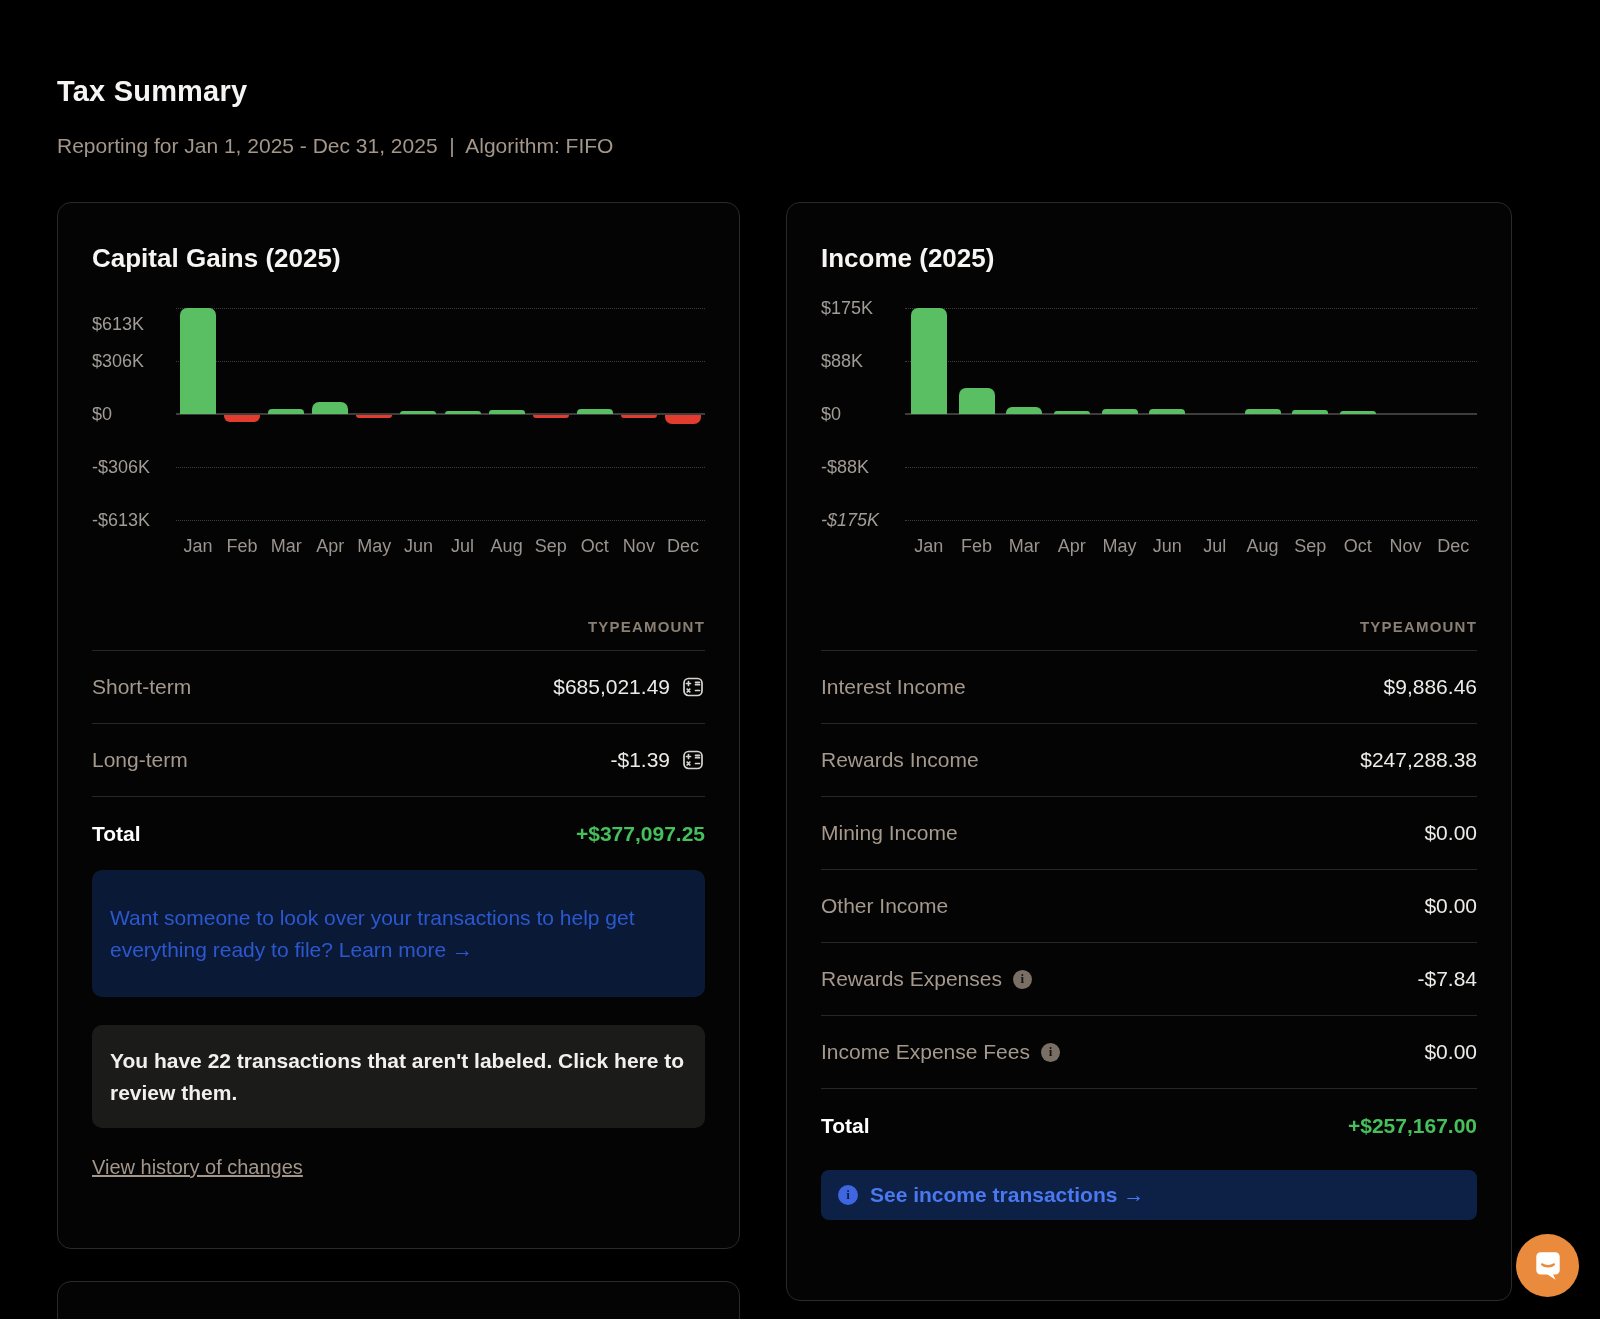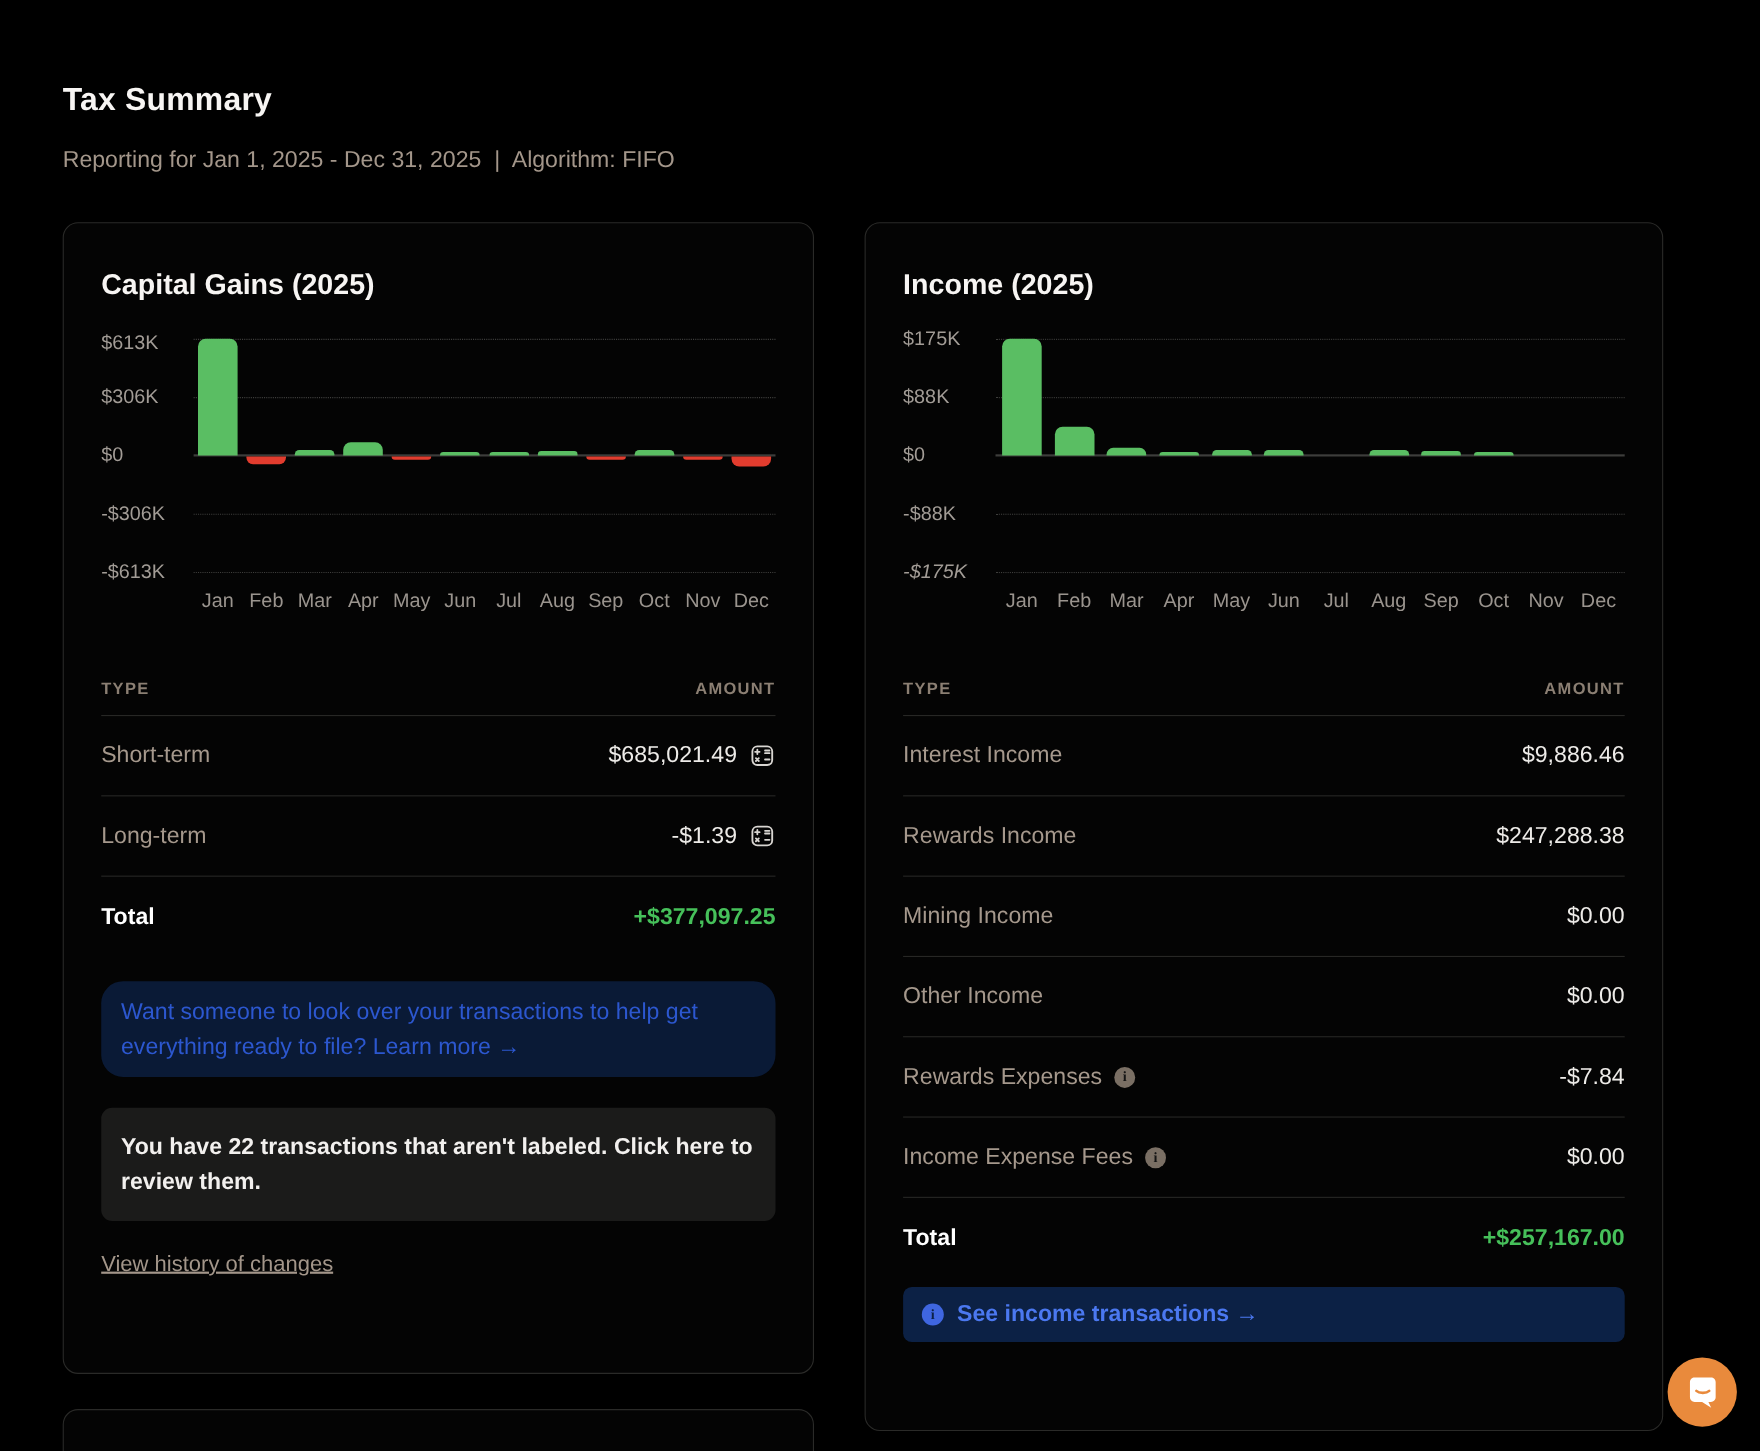--- a/index.html
+++ b/index.html
@@ -38,21 +38,21 @@
   .zeroline { position:absolute; left:0; right:0; height:2px; background:#3d3d3b; }
   .bar { position:absolute; width:36px; transform:translateX(-50%); }
   .xlabel {
     position:absolute; top:228px; transform:translateX(-50%);
     font-size:18px; color:#9a948e;
   }
 
   
   .table { margin-top:56px; }
   .thead {
-    display:flex; justify-content:space-between; align-items:center;
+    display:flex; justify-content:flex-end; align-items:center;
     padding-bottom:15px; border-bottom:1px solid #272725;
     font-size:15px; font-weight:bold; letter-spacing:1.2px; color:#8b7f73;
   }
   .trow {
     display:flex; justify-content:space-between; align-items:center;
     height:73px; border-bottom:1px solid #272725;
   }
   .trow.total { border-bottom:none;gap:11px; }
   .tlabel { font-size:21px; color:#a5988c; display:flex; align-items:center; gap:11px; }
   .tvalue { font-size:21px; color:#edebe8; display:flex; align-items:center; gap:11px; }
@@ -64,22 +64,22 @@
   .info-dot {
     width:19px; height:19px; border-radius:50%; background:#7a6f64;
     color:#141414; font-size:13px; font-weight:bold; font-style:normal;
     display:inline-flex; align-items:center; justify-content:center;
     font-family:"Liberation Serif", serif; cursor:pointer;
   }
   .info-dot.blue { background:#3f66e0; color:#0c2145; width:20px; height:20px; }
 
   
   .banner {
-    margin-top:22px; background:#0a1a36; border-radius:20px;
-    padding:12px 18px; font-size:21px; line-height:1.5; color:#2c57cf; cursor:pointer;
+    background:#0a1a36; border-radius:10px;
+    padding:32px 18px; font-size:21px; line-height:1.5; color:#2c57cf; cursor:pointer;
   }
   .banner a { color:#2c57cf; text-decoration:none; }
   .notice {
     margin-top:28px; background:#1b1b1a; border-radius:10px;
     padding:20px 18px; font-size:21px; line-height:1.5;
     color:#f2f0ee; font-weight:bold; cursor:pointer;
   }
   .history {
     display:inline-block; margin-top:28px; font-size:20px;
     color:#a3968a; text-decoration:underline; cursor:pointer;
@@ -109,21 +109,21 @@
 
   <div class="cards">
 
     <div class="col-left">
 
       <div class="card cg">
         <div class="card-title">Capital Gains (2025)</div>
 
         <div class="chart">
           <div class="ylabels">
-              <span style="top: 4px;">$613K</span>
+              <span style="top: 16px;">$613K</span>
               <span style="top: 53px;">$306K</span>
               <span style="top: 106px;">$0</span>
               <span style="top: 159px;">-$306K</span>
               <span style="top: 212px;">-$613K</span>
             </div>
           <div class="plot">
               <div class="gridline" style="top: 0px;"></div>
               <div class="gridline" style="top: 53px;"></div>
               <div class="gridline" style="top: 159px;"></div>
               <div class="gridline" style="top: 212px;"></div>

